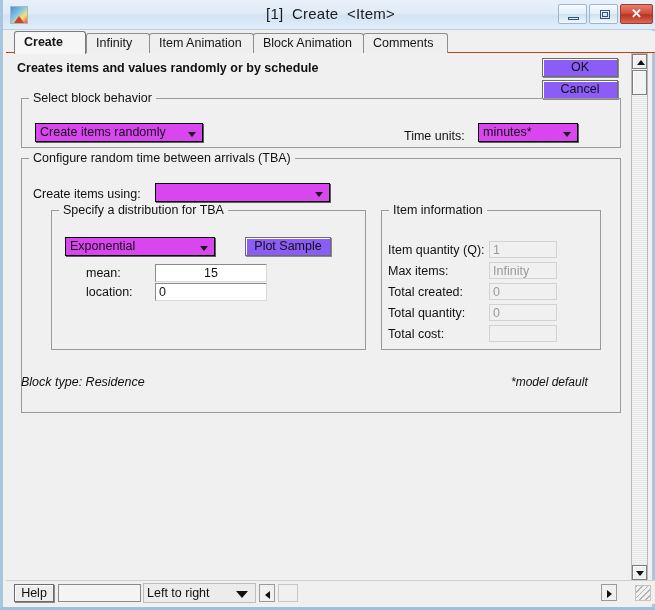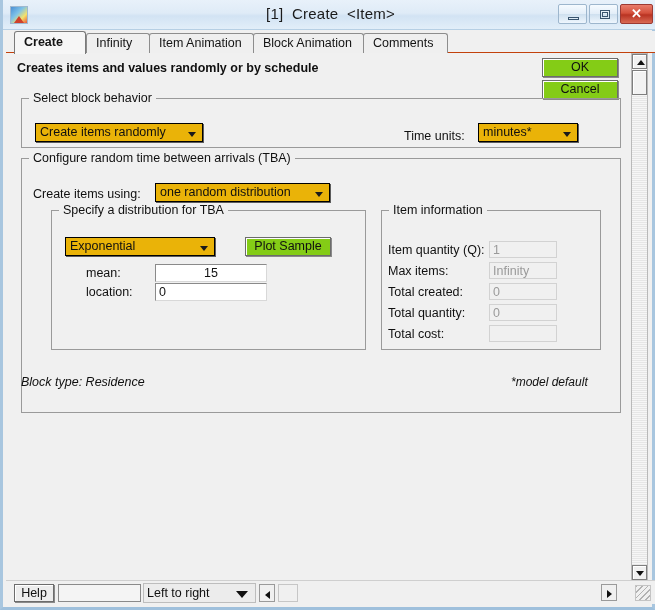--- a/index.html
+++ b/index.html
@@ -172,21 +172,21 @@
     font-weight: bold;
     color: #101010;
     white-space: nowrap;
   }
 
   .btn {
     position: absolute;
     font-size: 12.5px;
     color: #101010;
     text-align: center;
-    background: #84cc16;
+    background: #8b5cf6;
     border: 1px solid #6c6c6c;
     box-shadow: inset 1px 1px 0 #ffffff, 1px 1px 0 #8a8a8a;
     box-sizing: border-box;
     white-space: nowrap;
   }
   .btn-ok   { left: 535px; top: 5px;  width: 76px; height: 19px; line-height: 17px; }
   .btn-cancel { left: 535px; top: 27px; width: 76px; height: 19px; line-height: 17px; }
   .btn-plot { left: 238px; top: 184px; width: 86px; height: 19px; line-height: 17px; }
 
   
@@ -224,21 +224,21 @@
   .lbl-q           { left: 381px; top: 190px; }
   .lbl-max         { left: 381px; top: 211px; }
   .lbl-created     { left: 381px; top: 232px; }
   .lbl-totqty      { left: 381px; top: 253px; }
   .lbl-totcost     { left: 381px; top: 274px; }
 
   
   .dropdown {
     position: absolute;
     border: 1px solid #000000;
-    background: #eab308;
+    background: #d946ef;
     box-sizing: border-box;
     font-size: 12.5px;
     color: #101010;
     box-shadow: 1px 1px 0 #5c5c5c;
   }
   .dropdown .dd-text {
     position: absolute;
     left: 4px; top: 0;
     right: 16px;
     line-height: 17px;
@@ -510,21 +510,20 @@
       <div class="dropdown dd-units">
         <span class="dd-text">minutes*</span>
         <span class="dd-arrow"></span>
       </div>
 
       <div class="group g-tba">
         <span class="legend">Configure random time between arrivals (TBA)</span>
       </div>
       <div class="lbl lbl-create-using">Create items using:</div>
       <div class="dropdown dd-using">
-        <span class="dd-text">one random distribution</span>
         <span class="dd-arrow"></span>
       </div>
 
       <div class="group g-dist">
         <span class="legend">Specify a distribution for TBA</span>
       </div>
       <div class="dropdown dd-dist">
         <span class="dd-text">Exponential</span>
         <span class="dd-arrow"></span>
       </div>

